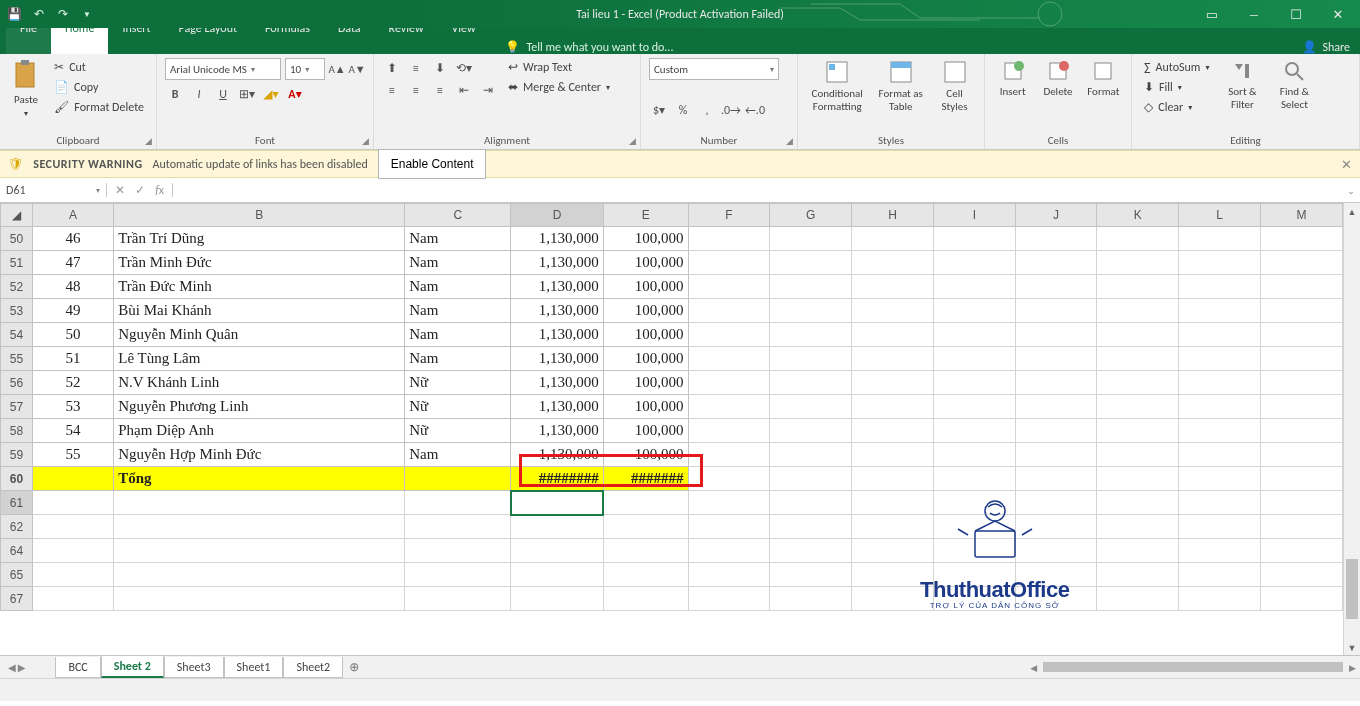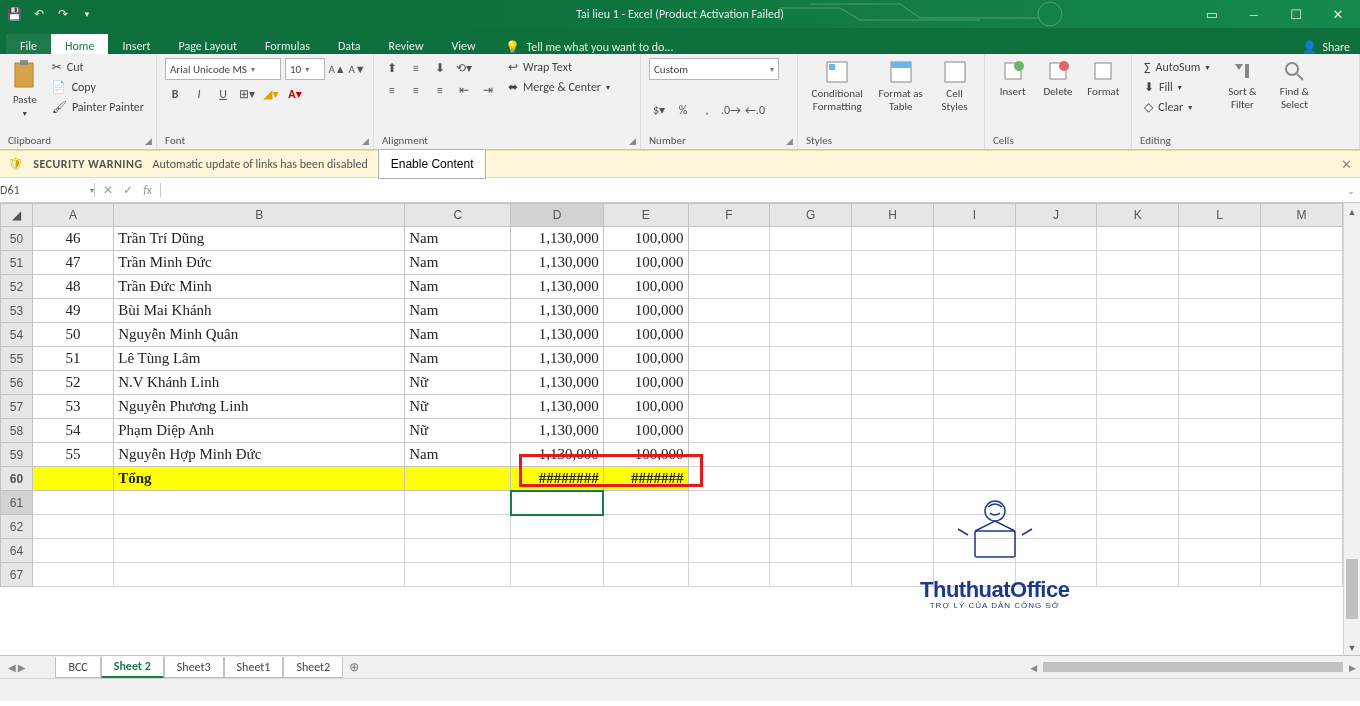--- a/index.html
+++ b/index.html
@@ -5,50 +5,50 @@
 html,body{margin:0;padding:0;font-family:"Segoe UI",Calibri,Arial,sans-serif;font-size:12px;color:#222;background:#fff;overflow:hidden;width:1360px;height:706px}
 
 .titlebar{height:28px;background:#0d6f3c;background-image:linear-gradient(90deg,#0d6f3c 0%,#0d6f3c 30%,#168a4c 100%);display:flex;align-items:center;color:#e8e8e8;font-size:12px;position:relative}
 .qat{display:flex;align-items:center;gap:10px;padding:0 8px}
 .qat .qicon{width:14px;height:14px;display:flex;align-items:center;justify-content:center;color:#d9f0e2;font-size:12px}
 .title{position:absolute;left:0;right:0;text-align:center;pointer-events:none}
 .wincontrols{margin-left:auto;display:flex;align-items:center;gap:18px;padding-right:10px}
 .wincontrols span{width:24px;text-align:center;font-size:13px;color:#e8e8e8}
 
 .tabs{height:26px;background:#0d6f3c;display:flex;align-items:flex-end;padding-left:6px}
-.tab{padding:5px 14px 1px;color:#e8e8e8;cursor:default}
+.tab{padding:5px 14px 19px;color:#e8e8e8;cursor:default}
 .tab.active{background:#fff;color:#1a7a48}
 .tab.file{background:rgba(255,255,255,.08)}
 .tellme{margin-left:16px;display:flex;align-items:center;gap:6px;color:#d9f0e2;font-size:12px}
 .share{margin-left:auto;margin-right:10px;color:#e8e8e8;display:flex;align-items:center;gap:5px}
 
 .ribbon{height:95px;background:#f1f1f1;border-bottom:1px solid #c9c9c9;display:flex}
 .group{border-right:1px solid #dcdcdc;padding:4px 8px 2px;display:flex;flex-direction:column;justify-content:flex-end;position:relative}
 .group .gcontent{flex:1;display:flex;align-items:flex-start;gap:6px}
-.group .glabel{text-align:left;font-size:11px;color:#555;padding-top:1px;position:relative}
+.group .glabel{text-align:center;font-size:11px;color:#555;padding-top:1px;position:relative}
 .group .glabel .corner{position:absolute;right:-4px;bottom:1px;font-size:9px;color:#888}
 .bigbtn{display:flex;flex-direction:column;align-items:center;justify-content:center;width:42px;padding:2px 2px 0;gap:2px;font-size:11px;color:#444;text-align:center}
 .bigbtn svg{margin-bottom:1px}
 .smbtn{display:flex;align-items:center;gap:5px;padding:2px 4px;font-size:12px;color:#444;white-space:nowrap}
 .stack{display:flex;flex-direction:column;gap:2px}
 .row{display:flex;align-items:center;gap:4px}
 .combo{height:20px;border:1px solid #b5b5b5;background:#fff;display:flex;align-items:center;padding:0 4px;font-size:11px;color:#444}
 .combo .arr{margin-left:4px;font-size:8px;color:#777}
 .iconbtn{width:20px;height:20px;display:flex;align-items:center;justify-content:center;color:#555;font-size:12px}
 .iconbtn.sm{width:16px;height:16px;font-size:11px}
 
 .warnbar{height:26px;background:#fdf6d8;border-top:1px solid #e6dc9c;border-bottom:1px solid #e6dc9c;display:flex;align-items:center;gap:10px;padding:0 8px;font-size:12px}
 .warnbar .shield{color:#d9a400}
 .warnbar .wtitle{font-weight:600;color:#555;letter-spacing:.5px}
 .warnbar .msg{color:#555}
 .warnbar button{background:#fff;border:1px solid #b5b5b5;padding:7px 12px;font-size:12px;cursor:pointer}
 .warnbar .close{margin-left:auto;color:#888;font-size:13px}
 
 .fxbar{height:24px;border-bottom:1px solid #c9c9c9;display:flex;align-items:center;background:#fff}
-.namebox{width:94px;border-right:1px solid #c9c9c9;padding:0 0;font-size:12px;color:#555;display:flex;align-items:center;justify-content:space-between}
+.namebox{width:94px;border-right:1px solid #c9c9c9;padding:0 6px;font-size:12px;color:#555;display:flex;align-items:center;justify-content:space-between}
 .namebox .arr{font-size:8px;color:#888}
 .fxbtns{display:flex;align-items:center;gap:10px;padding:0 8px;color:#999;border-right:1px solid #c9c9c9}
 .fxinput{flex:1;padding:0 6px}
 .fxexpand{width:18px;text-align:center;color:#888;font-size:9px}
 
 .sheet{height:452px;background:#fff;display:flex;position:relative}
 .sheetmain{flex:1;overflow:hidden;position:relative}
 table.grid{border-collapse:collapse;font-family:"Times New Roman",serif;font-size:15px}
 table.grid th{background:#e6e6e6;border:1px solid #c3c3c3;font-weight:400;font-size:12px;font-family:"Segoe UI",sans-serif;color:#555;height:20px}
 table.grid th.selcol{background:#d2d2d2}
@@ -151,21 +151,21 @@
         <div class="smbtn">
             <span>✂</span>
             <span>Cut</span>
           </div>
         <div class="smbtn">
             <span>📄</span>
             <span>Copy</span>
           </div>
         <div class="smbtn">
             <span>🖌</span>
-            <span>Painter Painter</span>
+            <span>Format Delete</span>
           </div>
       </div>
     </div>
     <div class="glabel"><span>Clipboard</span><span class="corner">◢</span></div>
   </div>
 
   <div class="group" style="width:200px">
     <div class="gcontent stack" style="gap:4px">
       <div class="row">
         <div class="combo" style="width:106px">
@@ -575,20 +575,36 @@
             <td class="blank"></td>
             <td class="blank"></td>
             <td class="blank"></td>
             <td class="blank"></td>
             <td class="blank"></td>
             <td class="blank"></td>
             <td class="blank"></td>
           </tr>
           <tr>
             <td class="rowh">64</td>
+            <td class="blank"></td>
+            <td class="blank"></td>
+            <td class="blank"></td>
+            <td class="blank"></td>
+            <td class="blank"></td>
+            <td class="blank"></td>
+            <td class="blank"></td>
+            <td class="blank"></td>
+            <td class="blank"></td>
+            <td class="blank"></td>
+            <td class="blank"></td>
+            <td class="blank"></td>
+            <td class="blank"></td>
+          </tr>
+          <tr>
+            <td class="rowh">65</td>
             <td class="blank"></td>
             <td class="blank"></td>
             <td class="blank"></td>
             <td class="blank"></td>
             <td class="blank"></td>
             <td class="blank"></td>
             <td class="blank"></td>
             <td class="blank"></td>
             <td class="blank"></td>
             <td class="blank"></td>

